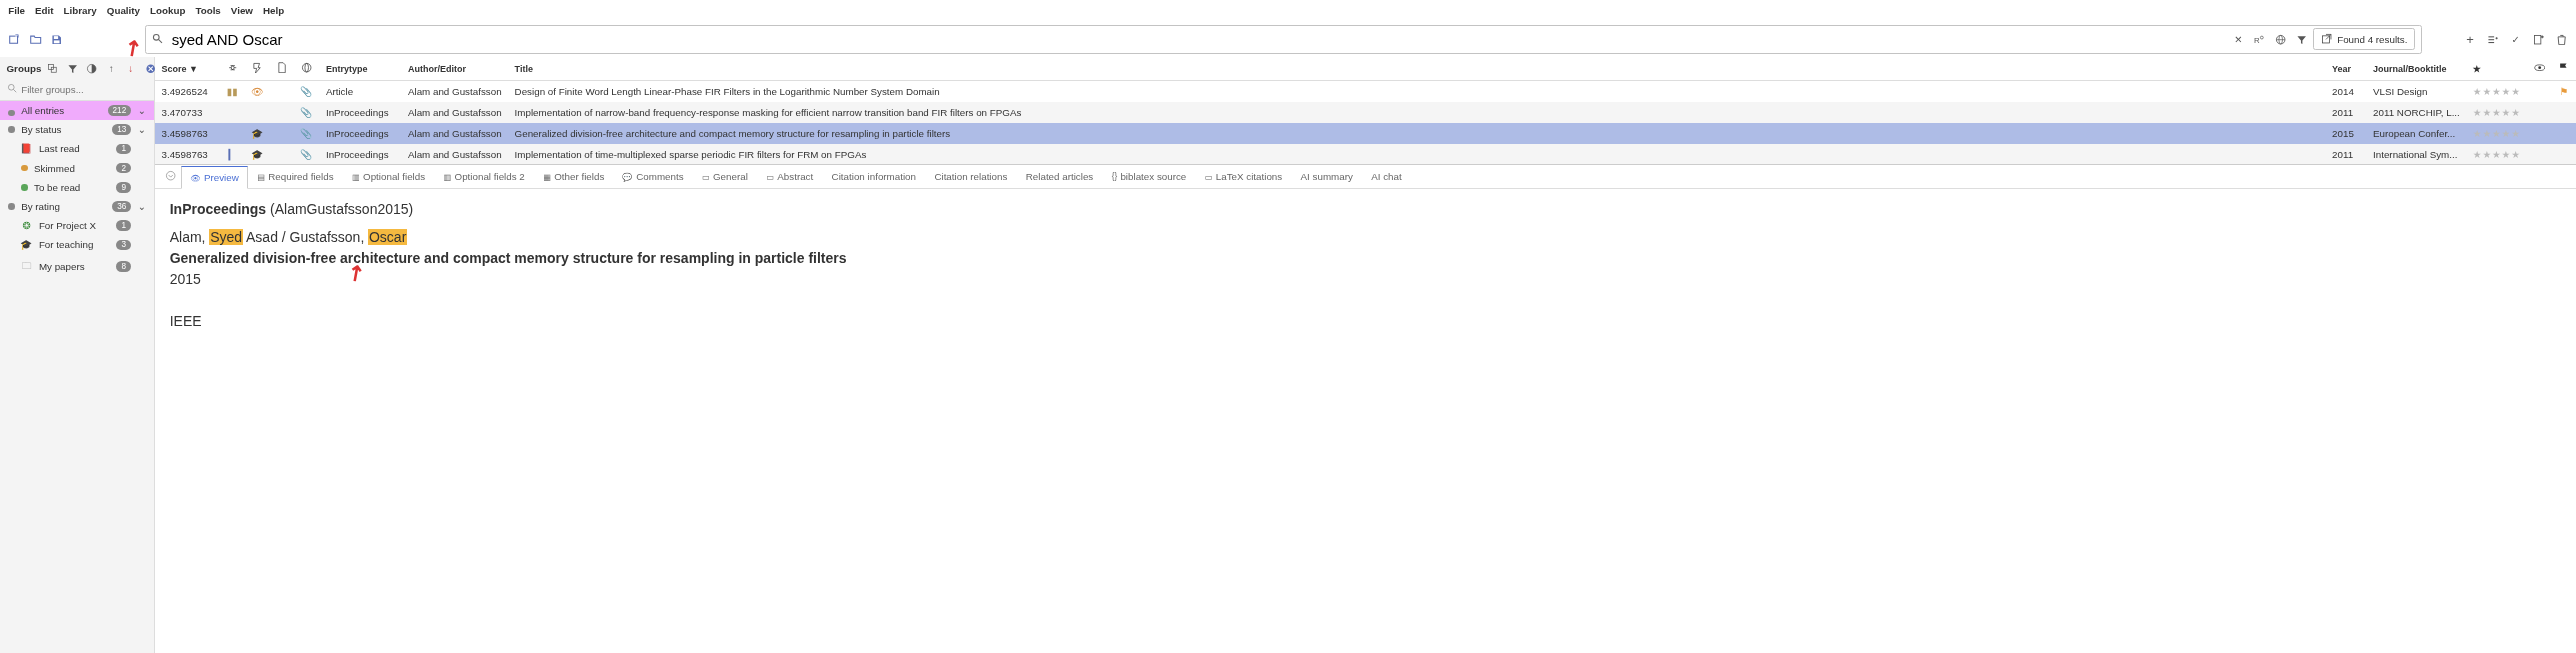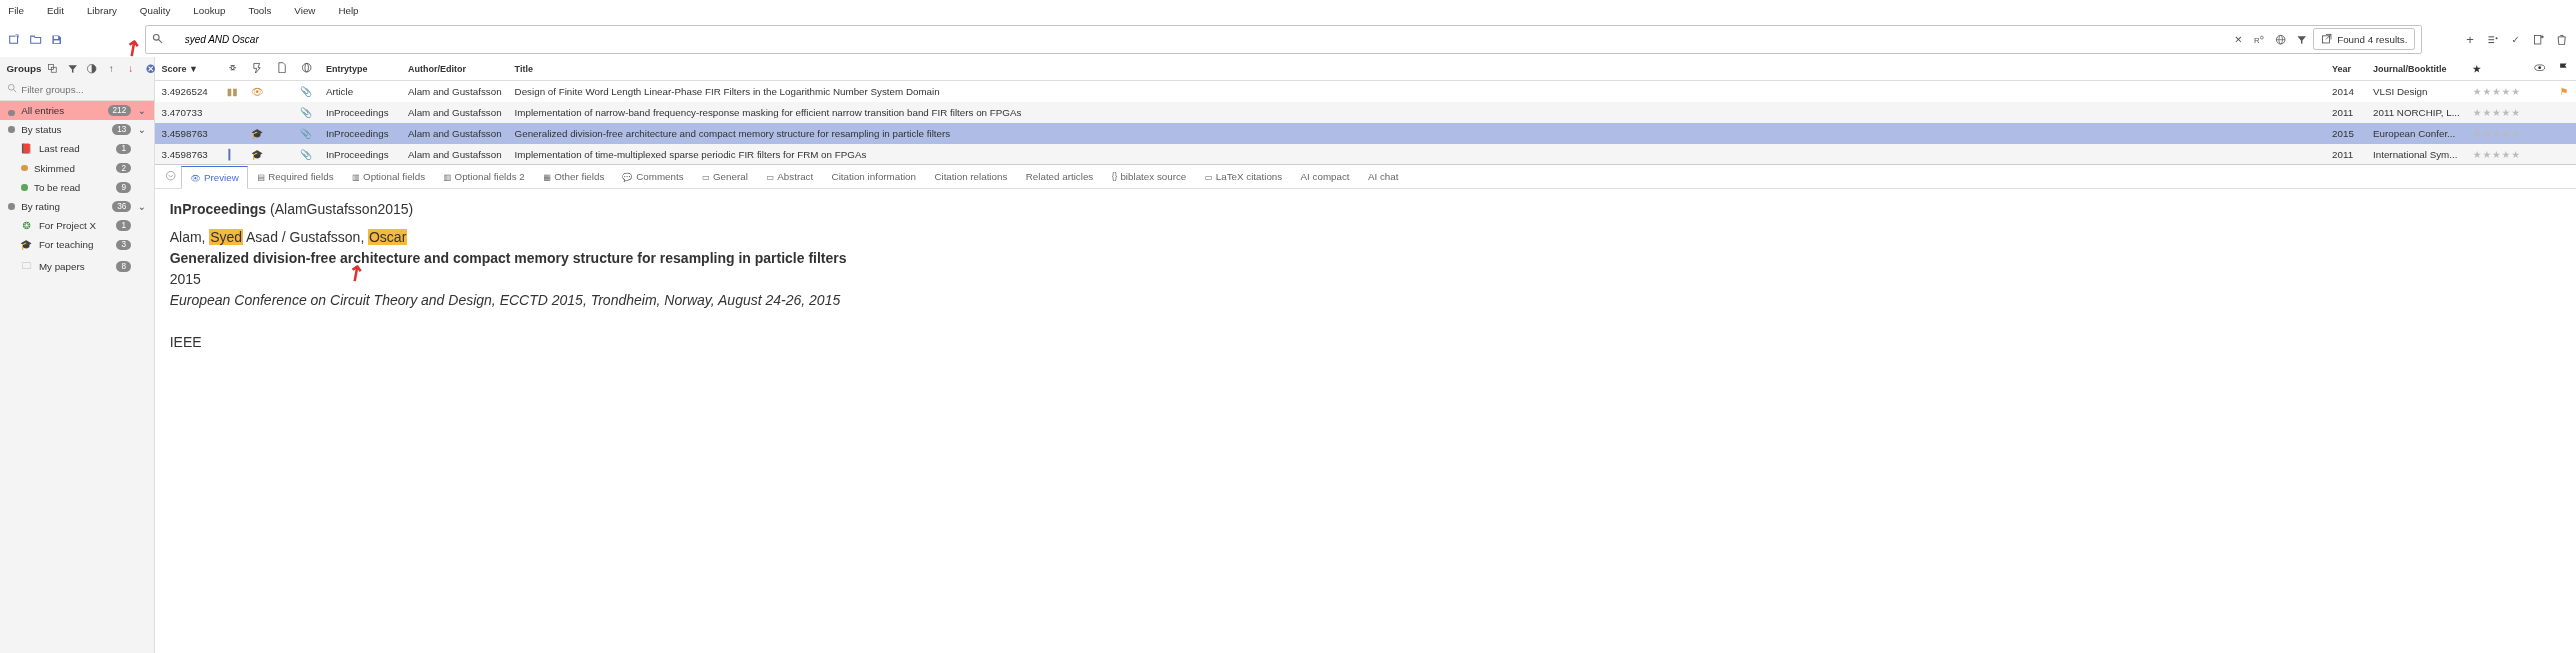--- a/index.html
+++ b/index.html
@@ -1,43 +1,43 @@
 <!DOCTYPE html>
 <html style="font-size:13px"><head>
 <meta charset="utf-8">
 <style>
 * { margin: 0; padding: 0; box-sizing: border-box; font-family: -apple-system, BlinkMacSystemFont, "Segoe UI", Arial, sans-serif; }
 body { font-size: 9.8px; color: #333; background: #fff; overflow: hidden; }
 
-.menubar { display: flex; padding: 4.9px 8.2px; gap: 23px; border-bottom: 0.8px solid transparent; }
+.menubar { display: flex; padding: 4.9px 8.2px; gap: 10px; border-bottom: 0.8px solid transparent; font-weight: bold; }
 .menubar span { cursor: pointer; }
 
 .toolbar-row { display: flex; align-items: center; padding: 3.3px 8.2px; gap: 8.2px; }
 .toolbar-icons-left { display: flex; gap: 8.2px; align-items: center; color: #5a6fb5; }
 .icon-btn { width: 13px; height: 13px; display: inline-flex; align-items: center; justify-content: center; cursor: pointer; }
 
 .search-wrapper { flex: 1; display: flex; align-items: center; border: 0.8px solid #c3c3c3; border-radius: 2.4px; padding: 2.4px 6.5px; margin-left: 73px; margin-right: 33px; }
-.search-wrapper input { flex: 1; border: none; outline: none; font-size: 10px; margin-left: 21px; font-style: italic; }
+.search-wrapper input { flex: 1; border: none; outline: none; font-size: 15px; margin-left: 8px; }
 .search-right-icons { display: flex; gap: 8.2px; align-items: center; color: #555; }
 .search-results-box { display: flex; align-items: center; gap: 4.9px; border: 0.8px solid #c3c3c3; border-radius: 2.4px; padding: 3.3px 6.5px; margin-left: 4.9px; }
 
 .toolbar-icons-far-right { display: flex; gap: 9.8px; align-items: center; color: #555; }
 
 .main-layout { display: flex; height: calc(100vh - 49px); }
 
 .sidebar { width: 155px; background: #f4f4f4; border-right: 0.8px solid #ddd; display: flex; flex-direction: column; }
 .sidebar-header { display: flex; align-items: center; padding: 4.9px 6.5px; gap: 4.9px; }
 .sidebar-title { font-weight: bold; flex: 1; }
 .sidebar-header-icons { display: flex; gap: 6.5px; color: #555; }
 
 .filter-groups-wrap { display: flex; align-items: center; padding: 3.3px 6.5px; border-bottom: 0.8px solid #e0e0e0; }
 .filter-groups-wrap input { flex: 1; border: none; outline: none; background: transparent; font-size: 9.8px; margin-left: 3.3px; }
 
 .group-item { display: flex; align-items: center; padding: 4.1px 8.2px; gap: 6.5px; cursor: pointer; }
-.group-item.selected { background: #fca5a5; align-items: flex-end; }
+.group-item.selected { background: #f0abfc; align-items: flex-end; }
 .group-item .bullet { width: 6.5px; height: 6.5px; border-radius: 50%; display: inline-block; }
 .group-item .icon-slot { width: 11.4px; display: inline-flex; justify-content: center; }
 .group-item .label { flex: 1; }
 .group-badge { background: #888; color: #fff; border-radius: 6.5px; padding: 0.8px 4.9px; font-size: 8.2px; min-width: 14.7px; text-align: center; }
 .group-chevron { width: 8.2px; color: #555; }
 .indent-1 { padding-left: 21px; }
 
 .content { flex: 1; display: flex; flex-direction: column; overflow: hidden; }
 .tabs-row { display: flex; align-items: flex-end; border-bottom: 0.8px solid #ccc; padding-left: 3.3px; }
 .tab { padding: 4.9px 11.4px; border: 0.8px solid transparent; border-bottom: none; cursor: pointer; color: #666; position: relative; top: 0.8px; }
@@ -426,38 +426,37 @@
             </div>
             <div class="preview-tab">
               <span style="font-size:8.2px;">{}</span>
               <span>biblatex source</span>
             </div>
             <div class="preview-tab">
               <span style="font-size:8.2px;">▭</span>
               <span>LaTeX citations</span>
             </div>
             <div class="preview-tab">
-              <span>AI compact</span>
+              <span>AI summary</span>
             </div>
             <div class="preview-tab">
               <span>AI chat</span>
             </div>
           </div>
       </div>
       <div class="preview-body">
         <div class="entry-type-line">
           <b>InProceedings</b>
           <span>(AlamGustafsson2015)</span>
         </div>
         <div>
           <span>Alam, </span><span class="highlight">Syed</span><span> Asad / Gustafsson, </span><span class="highlight">Oscar</span>
         </div>
         <div class="title-bold">Generalized division-free architecture and compact memory structure for resampling in particle filters</div>
         <div>2015</div>
-        <div class="italic">European Conference on Circuit Theory and Design, ECCTD 2015, Trondheim, Norway, August 24-26, 2015</div>
         <br>
         <div>IEEE</div>
       </div>
     </div>
   </div>
 </div>
 
 <div class="red-arrow" style="left:124px; top:36px;">↗</div>
 <div class="red-arrow" style="left:347px; top:261px;">↗</div>
 

